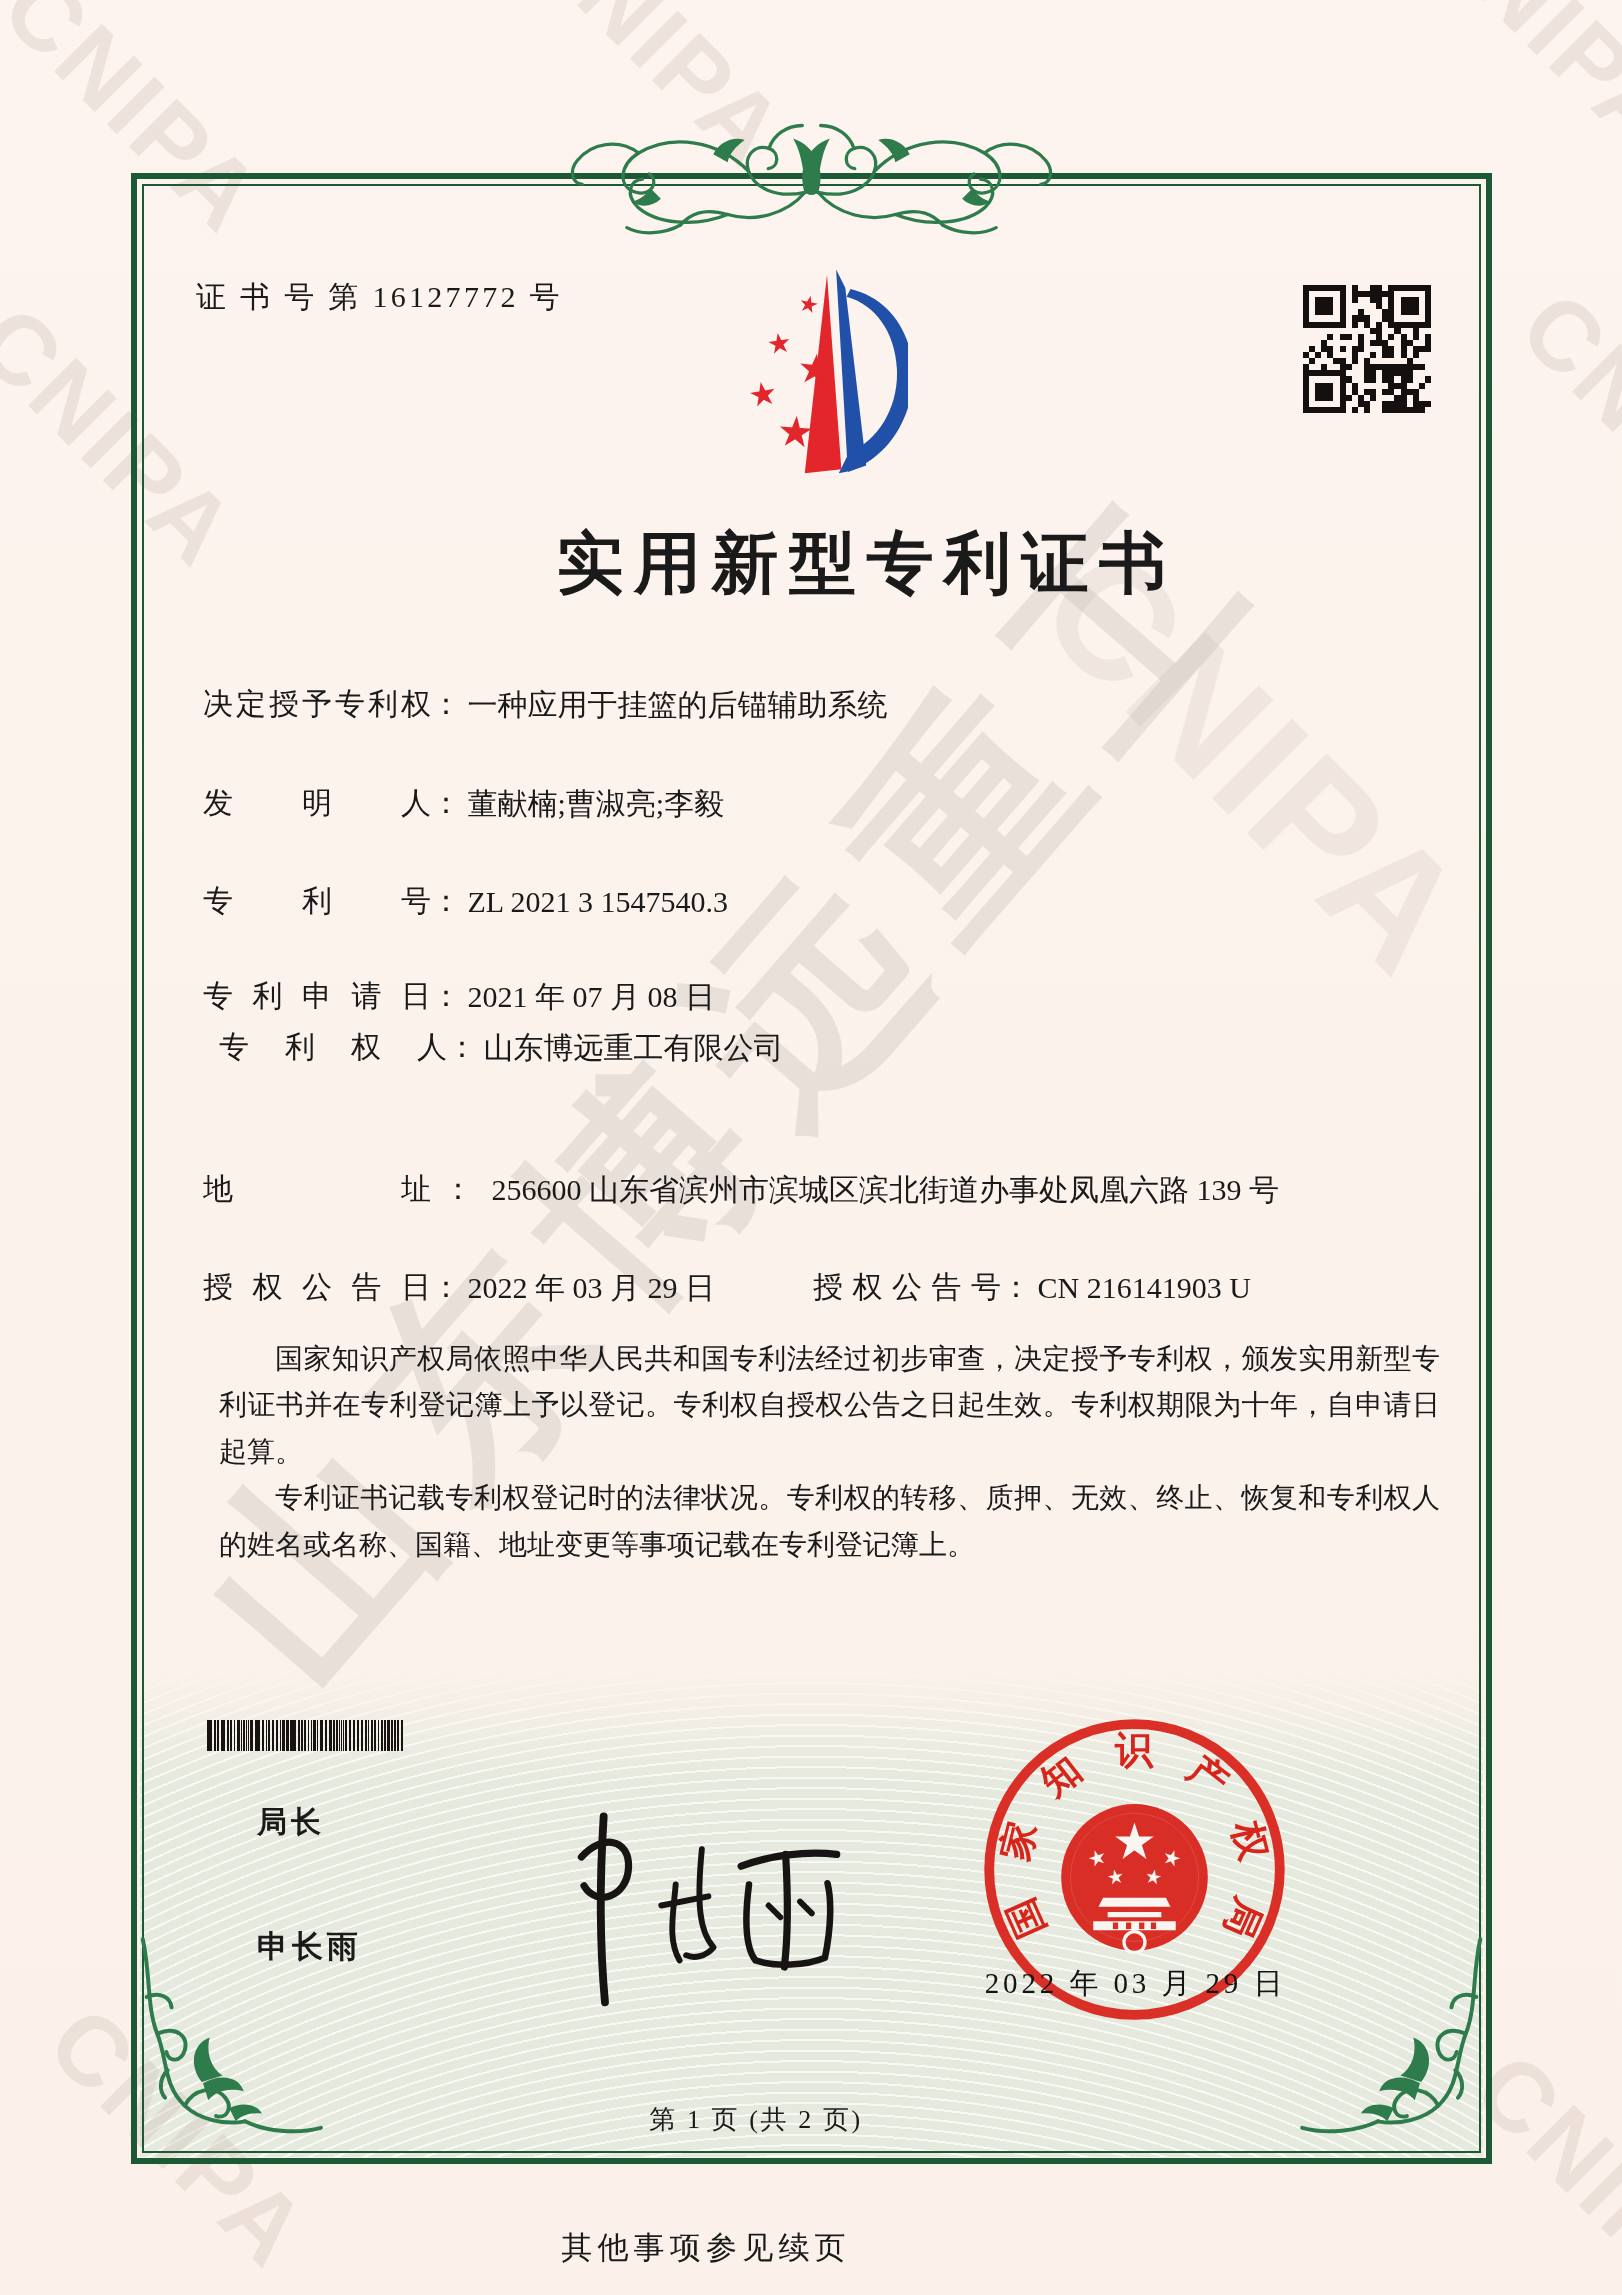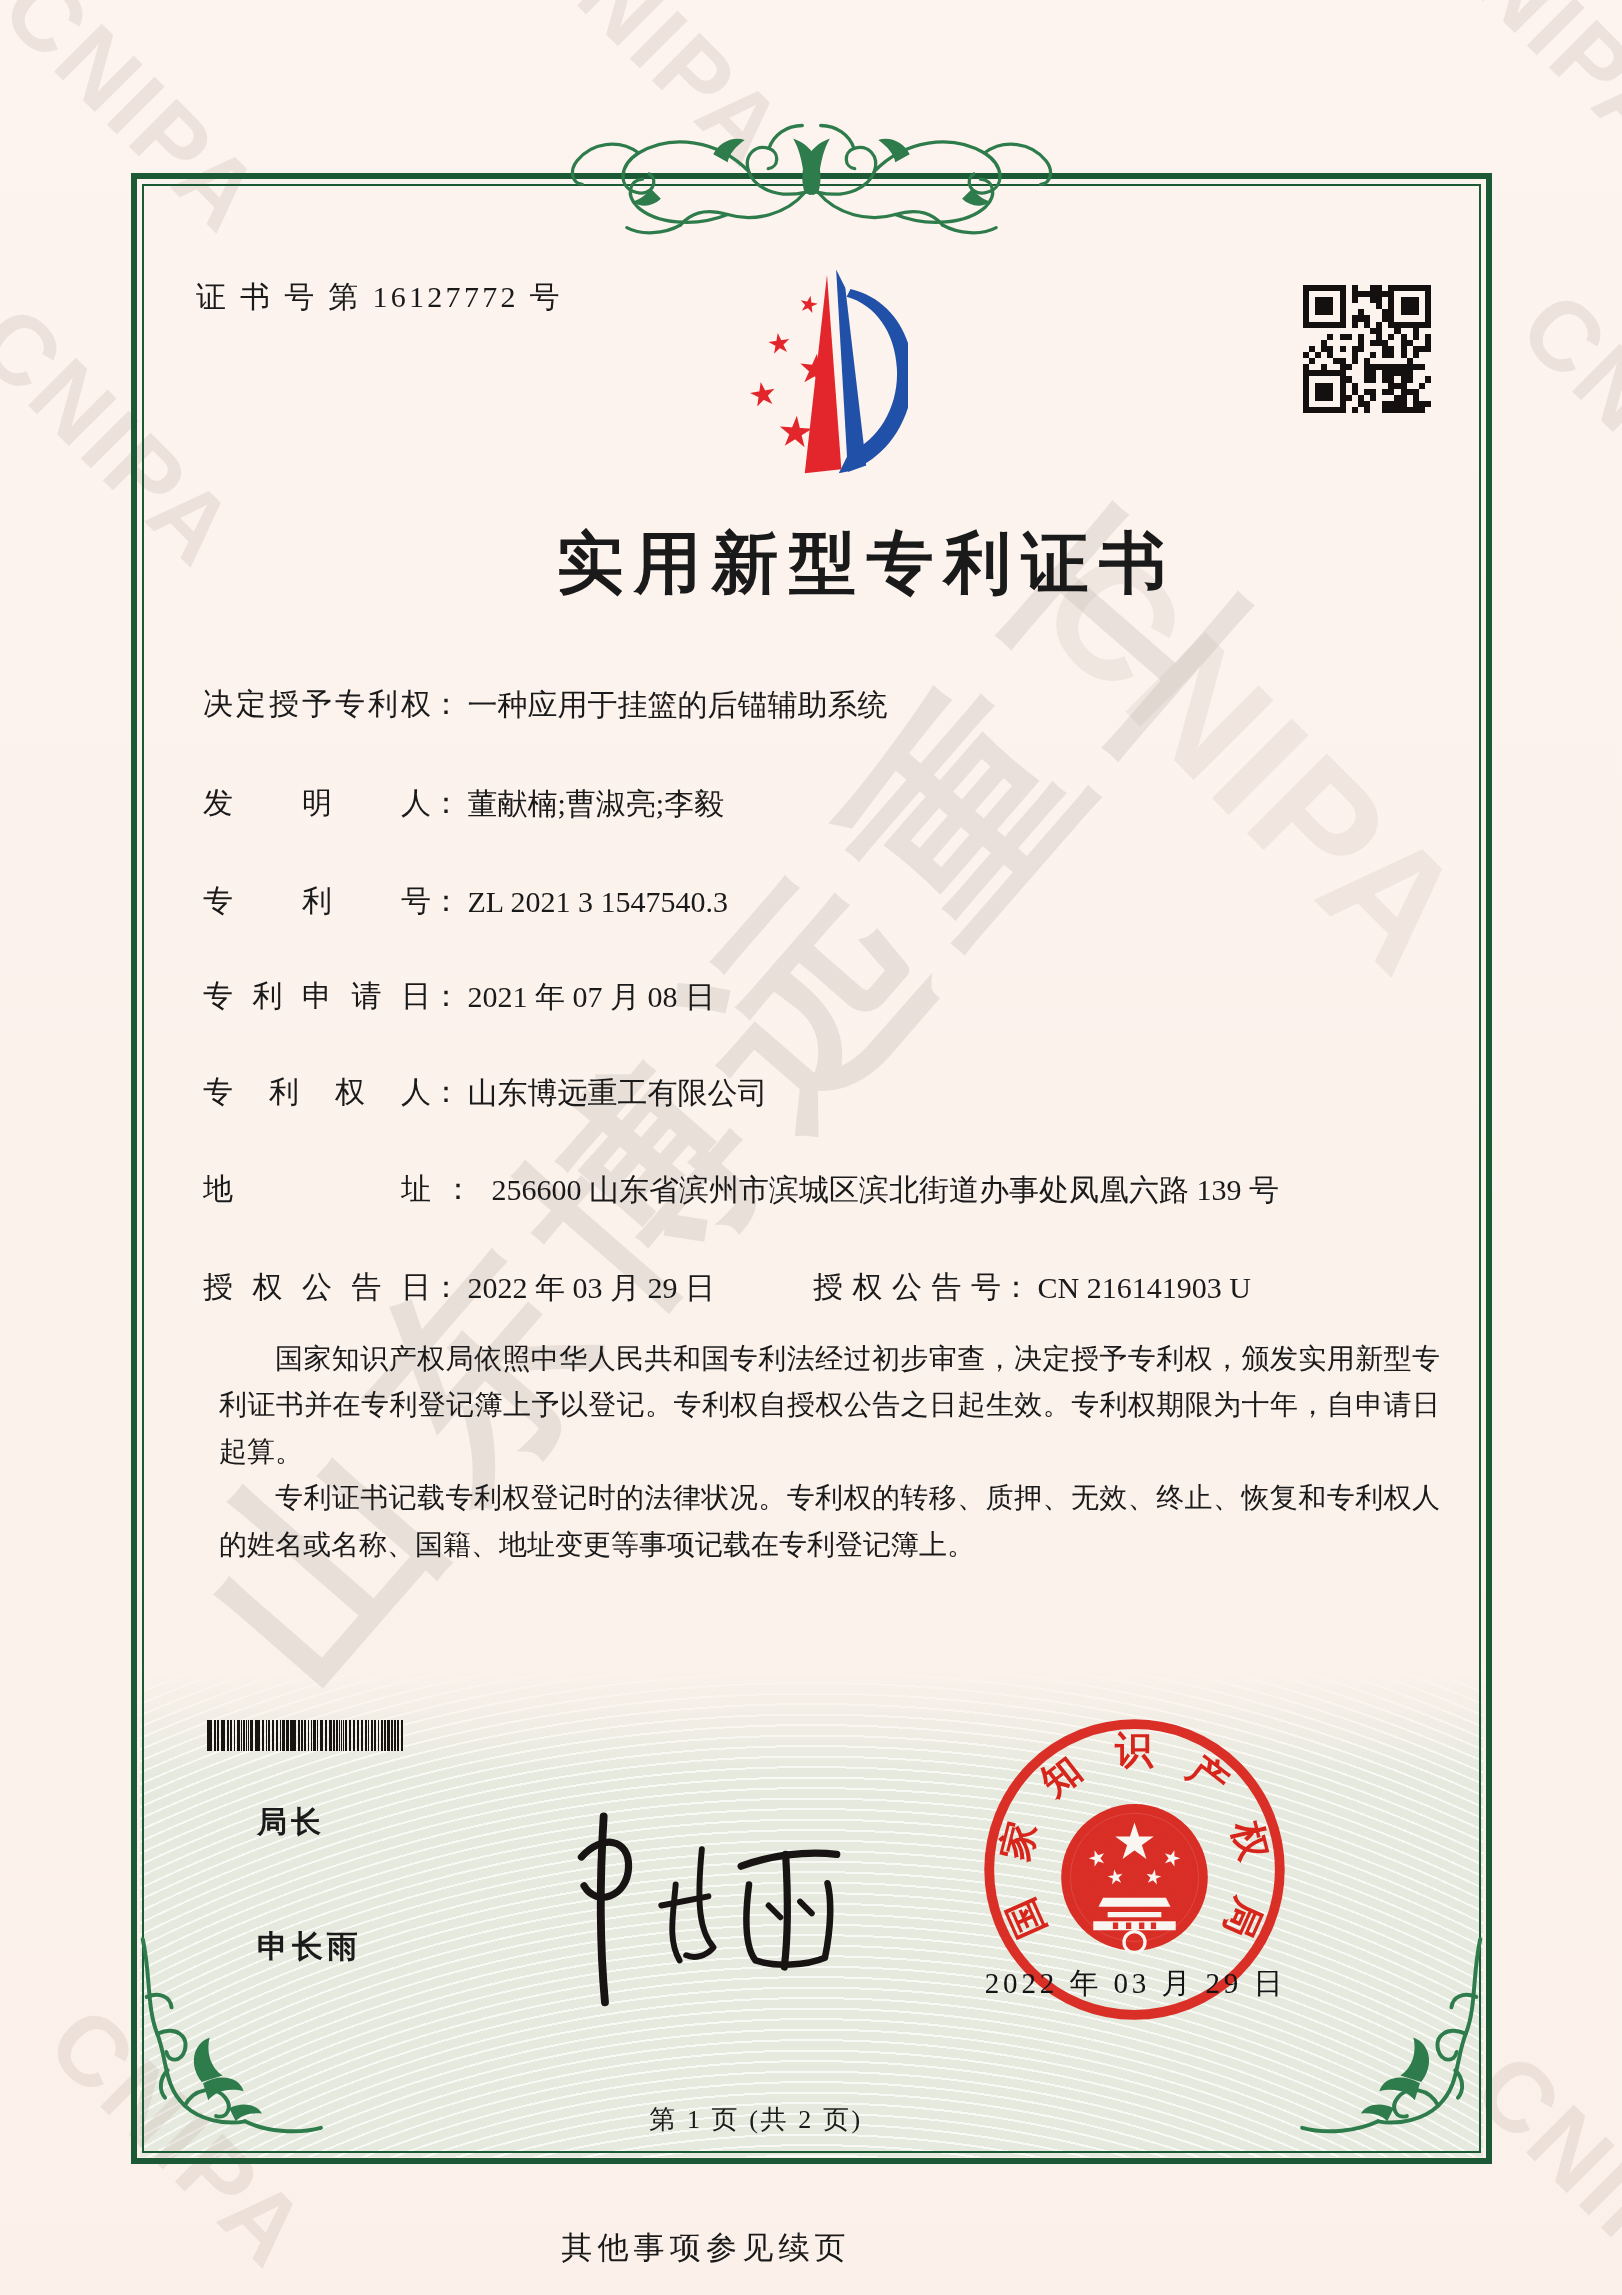--- a/index.html
+++ b/index.html
@@ -55,21 +55,21 @@
     text-align:center;font-size:67px;font-weight:bold;letter-spacing:10.5px;}
   
   .frow{left:203px;width:1230px;z-index:4;position:absolute;font-size:30px;display:flex;align-items:flex-start;}
   .flabel{display:inline-block;width:228px;text-align:justify;text-align-last:justify;text-justify:inter-character;}
   .fcolon{display:inline-block;margin-right:6.5px;}
   .fvalue{display:inline-block;max-width:955px;line-height:1.38;}
   .row-name{top:684px;}
   .row-inventor{top:783px;}
   .row-patno{top:881px;}
   .row-appdate{top:976px;}
-  .row-owner{top:1072px;}
+  .row-owner{top:1027px;margin-left:16px;}
   .row-address{top:1169px;gap:12px;}
   .row-grant{top:1267px;}
   .grant-right{margin-left:98px;display:flex;}
   .grant-right .flabel{width:188px;}
   
   .body-text{left:203px;top:1336px;width:1221px;z-index:4;position:absolute;
     font-size:28px;line-height:1.66;text-align:justify;margin-left:16px;}
   .body-text p{margin:0;text-indent:2em;}
   
   .barcode{left:207px;top:1720px;width:196px;height:31px;z-index:4;position:absolute;

